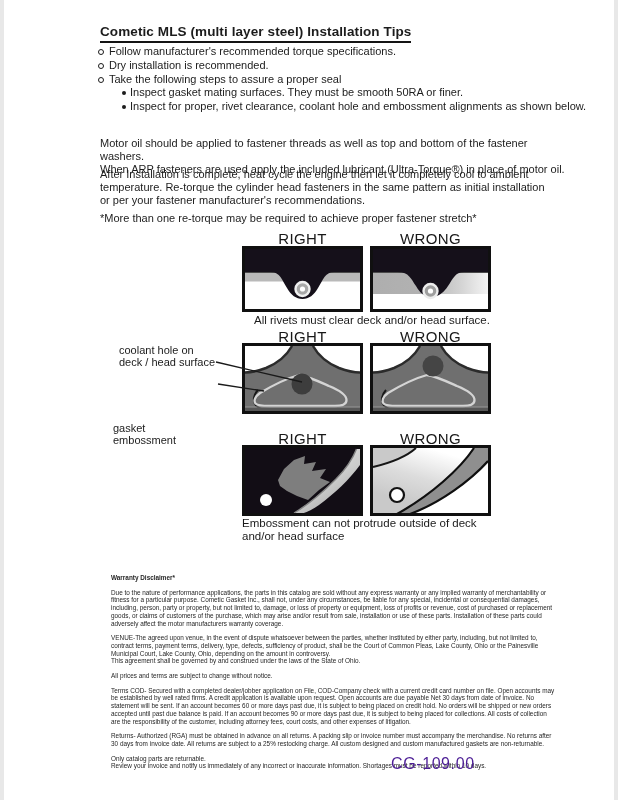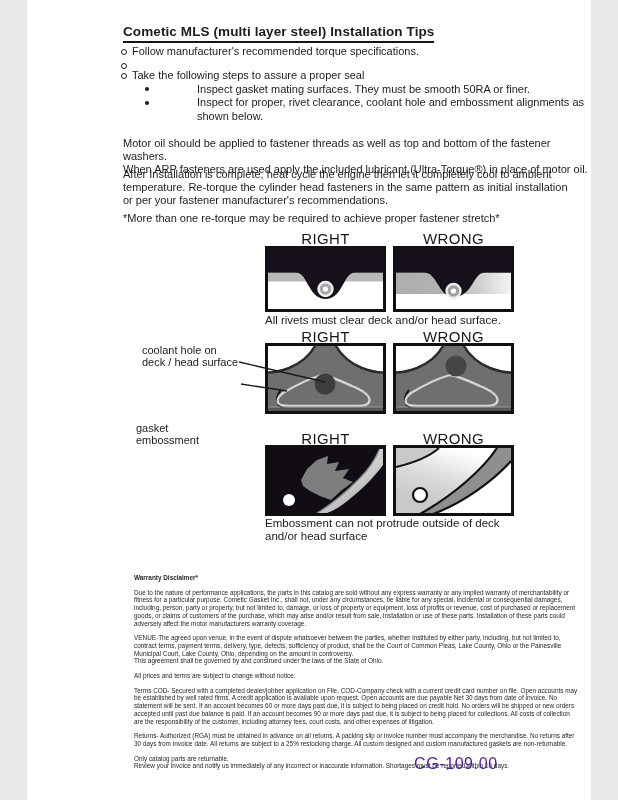--- a/index.html
+++ b/index.html
@@ -1,18 +1,18 @@
 <!DOCTYPE html>
 <html><head>
 <meta charset="utf-8">
 <style>
   html,body{margin:0;padding:0;background:#e8e8e8;}
   .page{
     position:relative;
-    width:564px;height:800px;
+    width:610px;height:800px;
     margin:0 auto;
     background:#ffffff;
     font-family:"Liberation Sans", sans-serif;
     color:#1c1c1c;
     overflow:hidden;
   }
   .abs{position:absolute;}
   .pre{white-space:pre-line;}
 
   
@@ -20,21 +20,21 @@
     left:96px;top:24px;
     font-size:13.5px;font-weight:bold;
     border-bottom:2px solid #141414;
     padding-bottom:2px;
     letter-spacing:.1px;
   }
 
   
   .tips{left:94px;top:45px;width:490px;font-size:11px;line-height:13.8px;}
   .tip-row{display:flex;align-items:flex-start;}
-  .tip-row.sub{padding-left:24px;gap:44px;}
+  .tip-row.sub{padding-left:24px;}
   .o-mark{
     flex:0 0 auto;width:4px;height:4px;border:1.2px solid #1c1c1c;
     border-radius:50%;margin:4px 5px 0 0;
   }
   .d-mark{
     flex:0 0 auto;width:4px;height:4px;background:#1c1c1c;
     border-radius:50%;margin:4.5px 4px 0 0;
   }
 
   
@@ -67,20 +67,21 @@
 
   <div class="abs doc-title">Cometic MLS (multi layer steel) Installation Tips</div>
 
   <div class="abs tips">
     <div class="tip-row">
       <span class="o-mark"></span>
       <span>Follow manufacturer's recommended torque specifications.</span>
     </div>
     <div class="tip-row">
       <span class="o-mark"></span>
+      <span>Dry installation is recommended.</span>
     </div>
     <div class="tip-row">
       <span class="o-mark"></span>
       <span>Take the following steps to assure a proper seal</span>
     </div>
     <div class="tip-row sub">
       <span class="d-mark"></span>
       <span>Inspect gasket mating surfaces.  They must be smooth 50RA or finer.</span>
     </div>
     <div class="tip-row sub">
@@ -125,21 +126,21 @@
       <line x1="3" y1="26.5" x2="118" y2="26.5" stroke="#4a4a4a" stroke-width="1"></line>
       <rect x="3" y="27" width="115" height="21" fill="url(#g1w)"></rect>
       <rect x="3" y="48" width="115" height="15" fill="#ffffff"></rect>
       <path d="M3 3 H118 V26 H94 C85 26 83 33 78 40 C74 46 70 49.5 65 50.2 L60.5 50.6 C54 50.6 50 47 46 40 C41 33 39 26 28 26 H3 Z" fill="#15101a"></path>
       <circle cx="60.5" cy="45" r="7" fill="#9e9e9e" stroke="#ededed" stroke-width="2.4"></circle>
       <circle cx="60.5" cy="45" r="2.6" fill="#ffffff"></circle>
       <rect x="1.5" y="1.5" width="118" height="63" fill="none" stroke="#101010" stroke-width="3"></rect>
     </svg>
   </div>
 
-  <div class="abs fig-caption" style="left:238px;top:314px;width:260px;">All rivets must clear deck and/or head surface.</div>
+  <div class="abs fig-caption" style="left:238px;top:314px;width:260px;text-align:center;">All rivets must clear deck and/or head surface.</div>
 
   <div class="abs fig-label" style="left:238px;top:328px;">RIGHT</div>
   <div class="abs fig-label" style="left:366px;top:328px;">WRONG</div>
 
   <div class="abs ann pre" style="left:115px;top:345px;">coolant hole on deck / head surface</div>
   <div class="abs ann" style="left:109px;top:379px;margin-top:44px;">gasket embossment</div>
 
   <div class="abs fig" style="left:238px;top:343px;">
     <svg width="121" height="71" viewBox="0 0 121 71">
       <rect x="3" y="3" width="115" height="65" fill="#6f6f6f"></rect>

